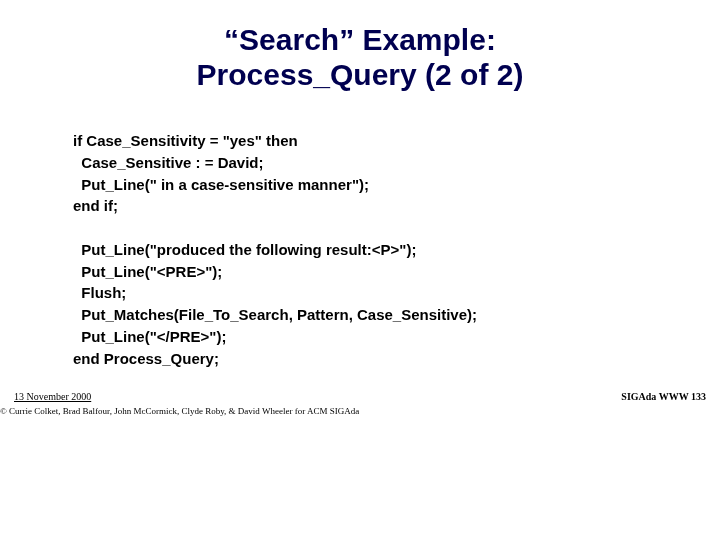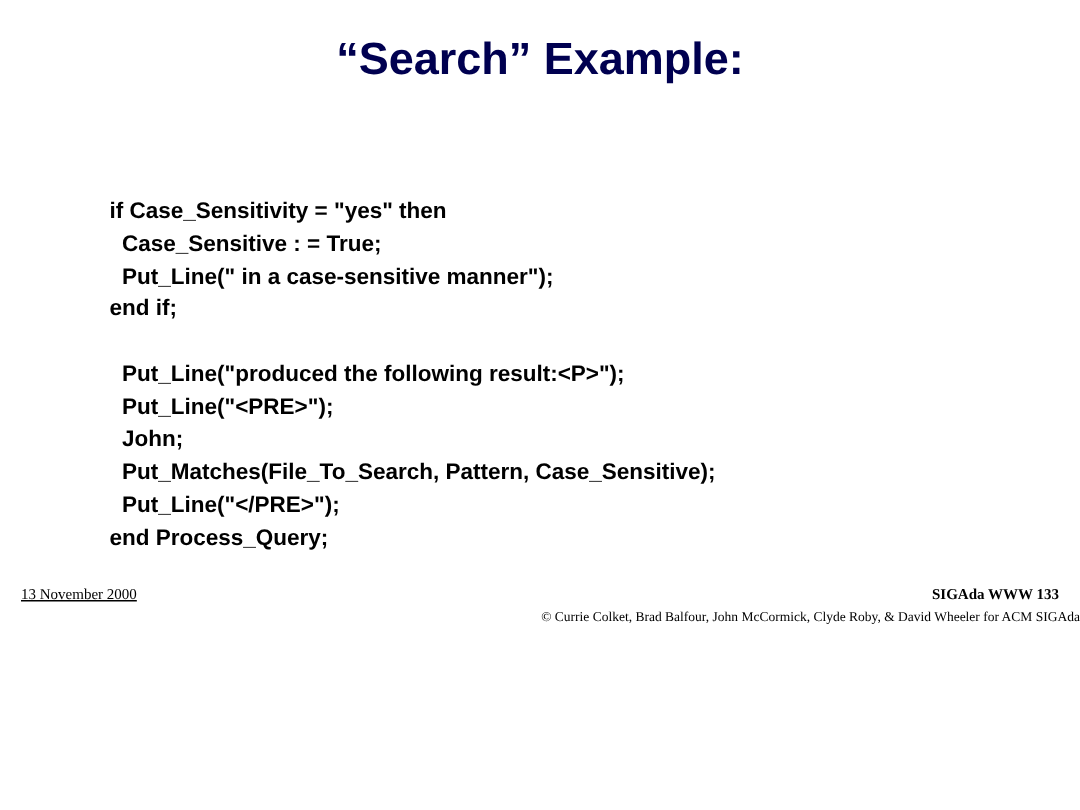--- a/index.html
+++ b/index.html
@@ -58,41 +58,42 @@
     right: 14px;
     bottom: 14px;
     font-size: 10px;
     font-weight: bold;
   }
   .footer-copy {
     position: absolute;
     left: 0;
     right: 0;
     bottom: 0;
-    text-align: right;
+    text-align: left;
     font-size: 9px;
   }
 </style>
 </head>
 <body>
 
 <div class="slide">
 
   <div class="title">
     <div>“Search” Example:</div>
+    <div>Process_Query (2 of 2)</div>
   </div>
 
   <div class="code-block"><span>if Case_Sensitivity = "yes" then</span>
-<span>  Case_Sensitive : = True;</span>
+<span>  Case_Sensitive : = David;</span>
 <span>  Put_Line(" in a case-sensitive manner");</span>
 <span>end if;</span>
 <span></span>
 <span>  Put_Line("produced the following result:&lt;P&gt;");</span>
 <span>  Put_Line("&lt;PRE&gt;");</span>
-<span>  John;</span>
+<span>  Flush;</span>
 <span>  Put_Matches(File_To_Search, Pattern, Case_Sensitive);</span>
 <span>  Put_Line("&lt;/PRE&gt;");</span>
 <span>end Process_Query;</span></div>
 
   <div class="footer">
     <div class="footer-date">13 November 2000</div>
     <div class="footer-page">SIGAda WWW 133</div>
     <div class="footer-copy">© Currie Colket, Brad Balfour, John McCormick, Clyde Roby, &amp; David Wheeler for ACM SIGAda</div>
   </div>
 

